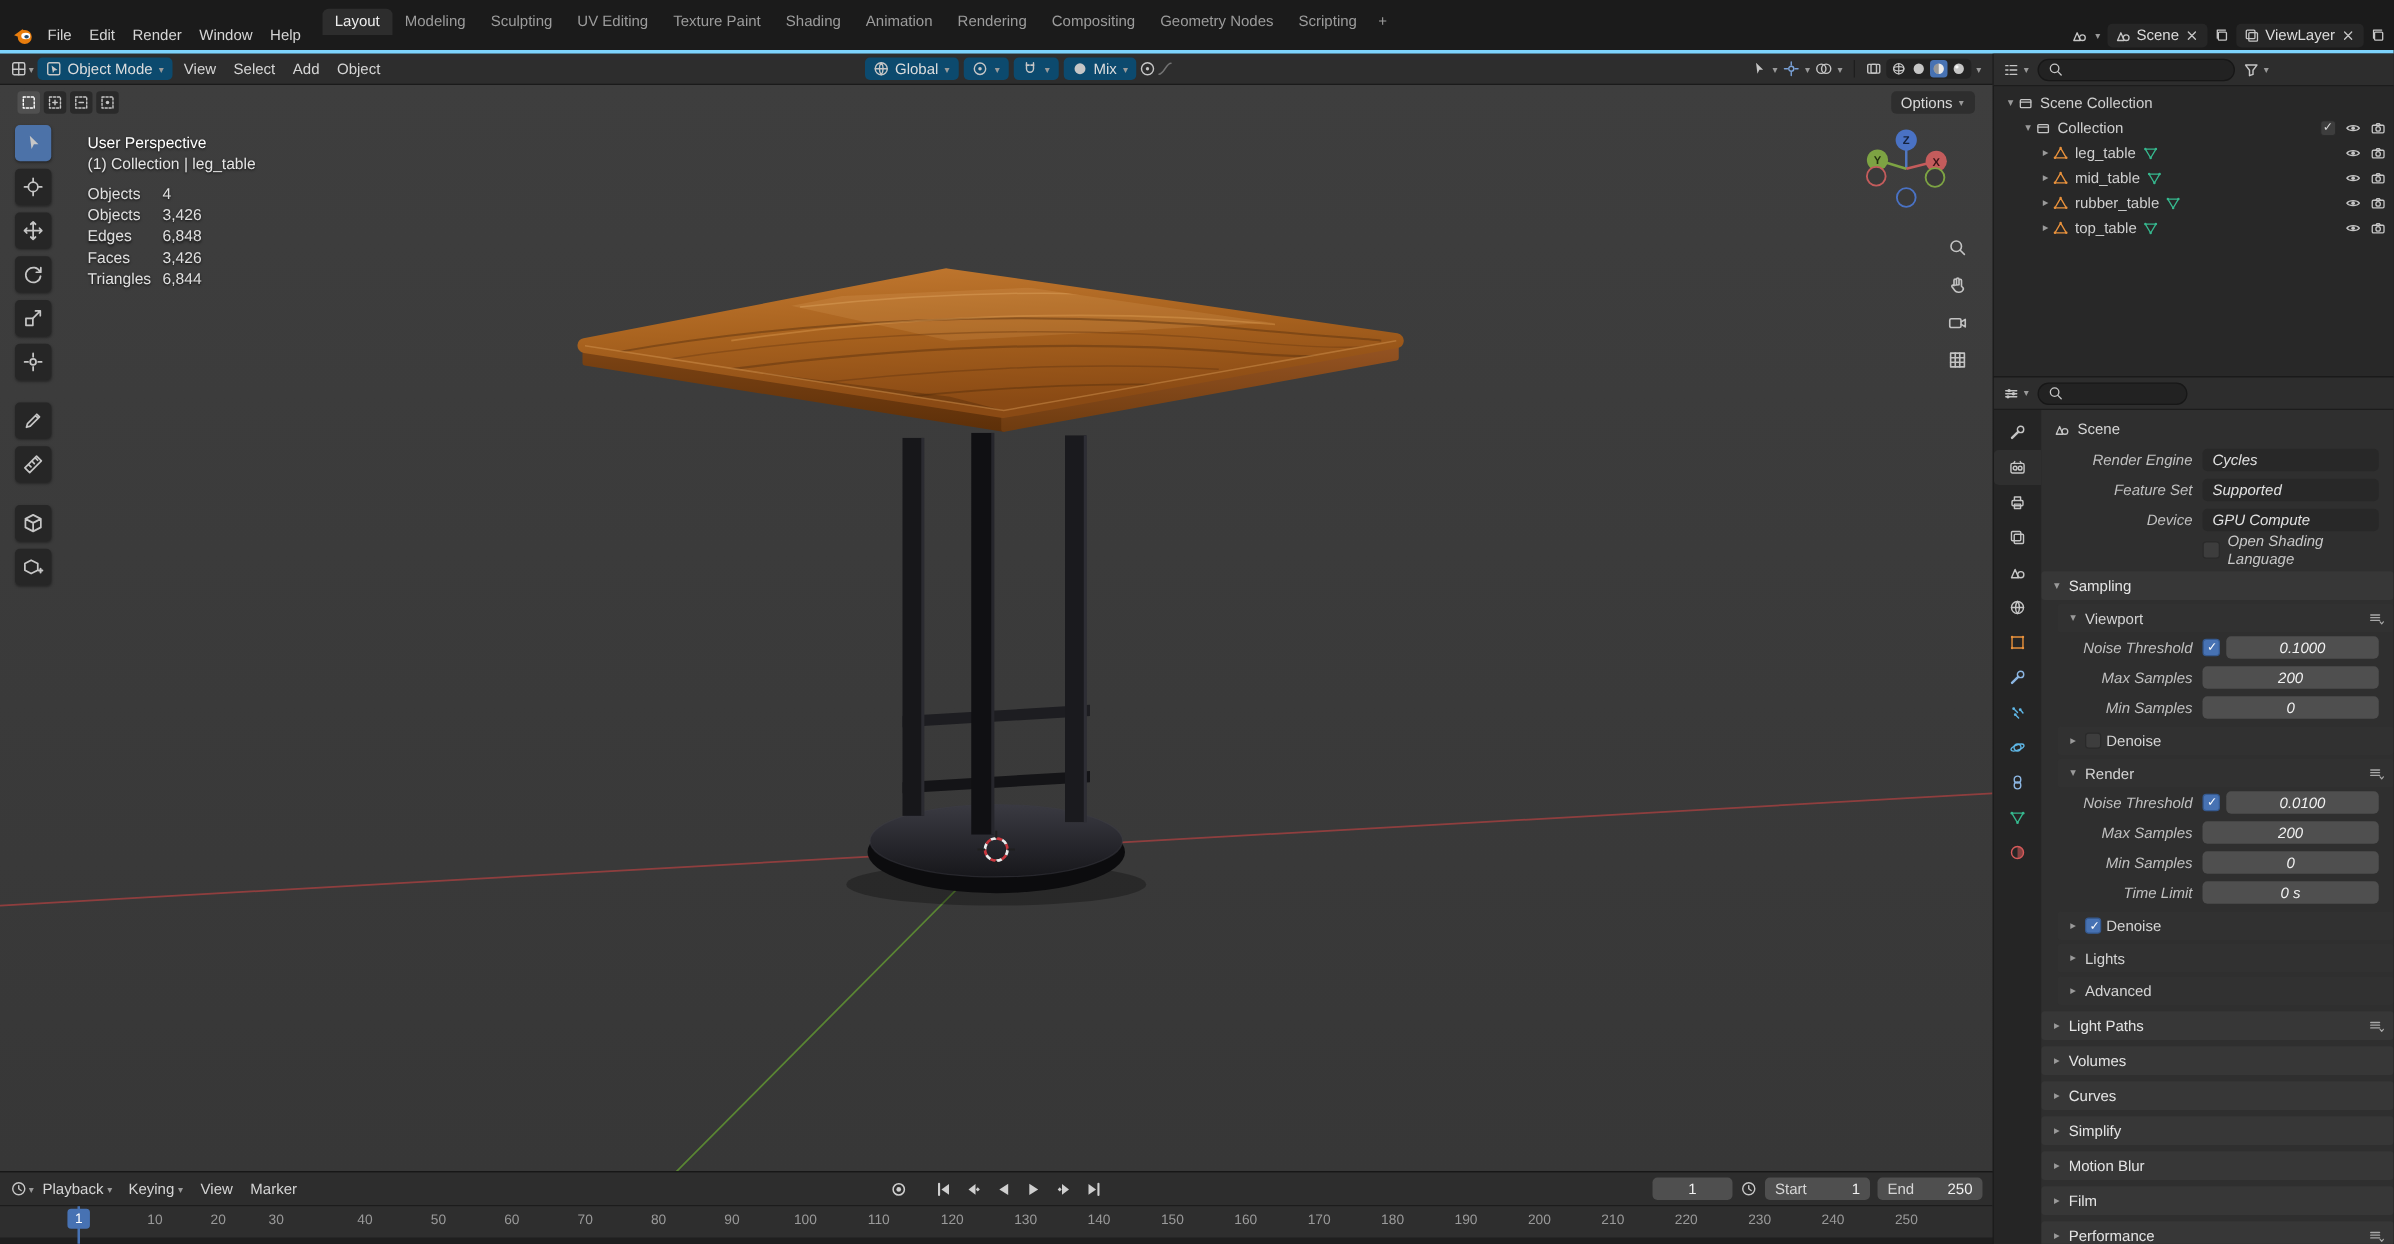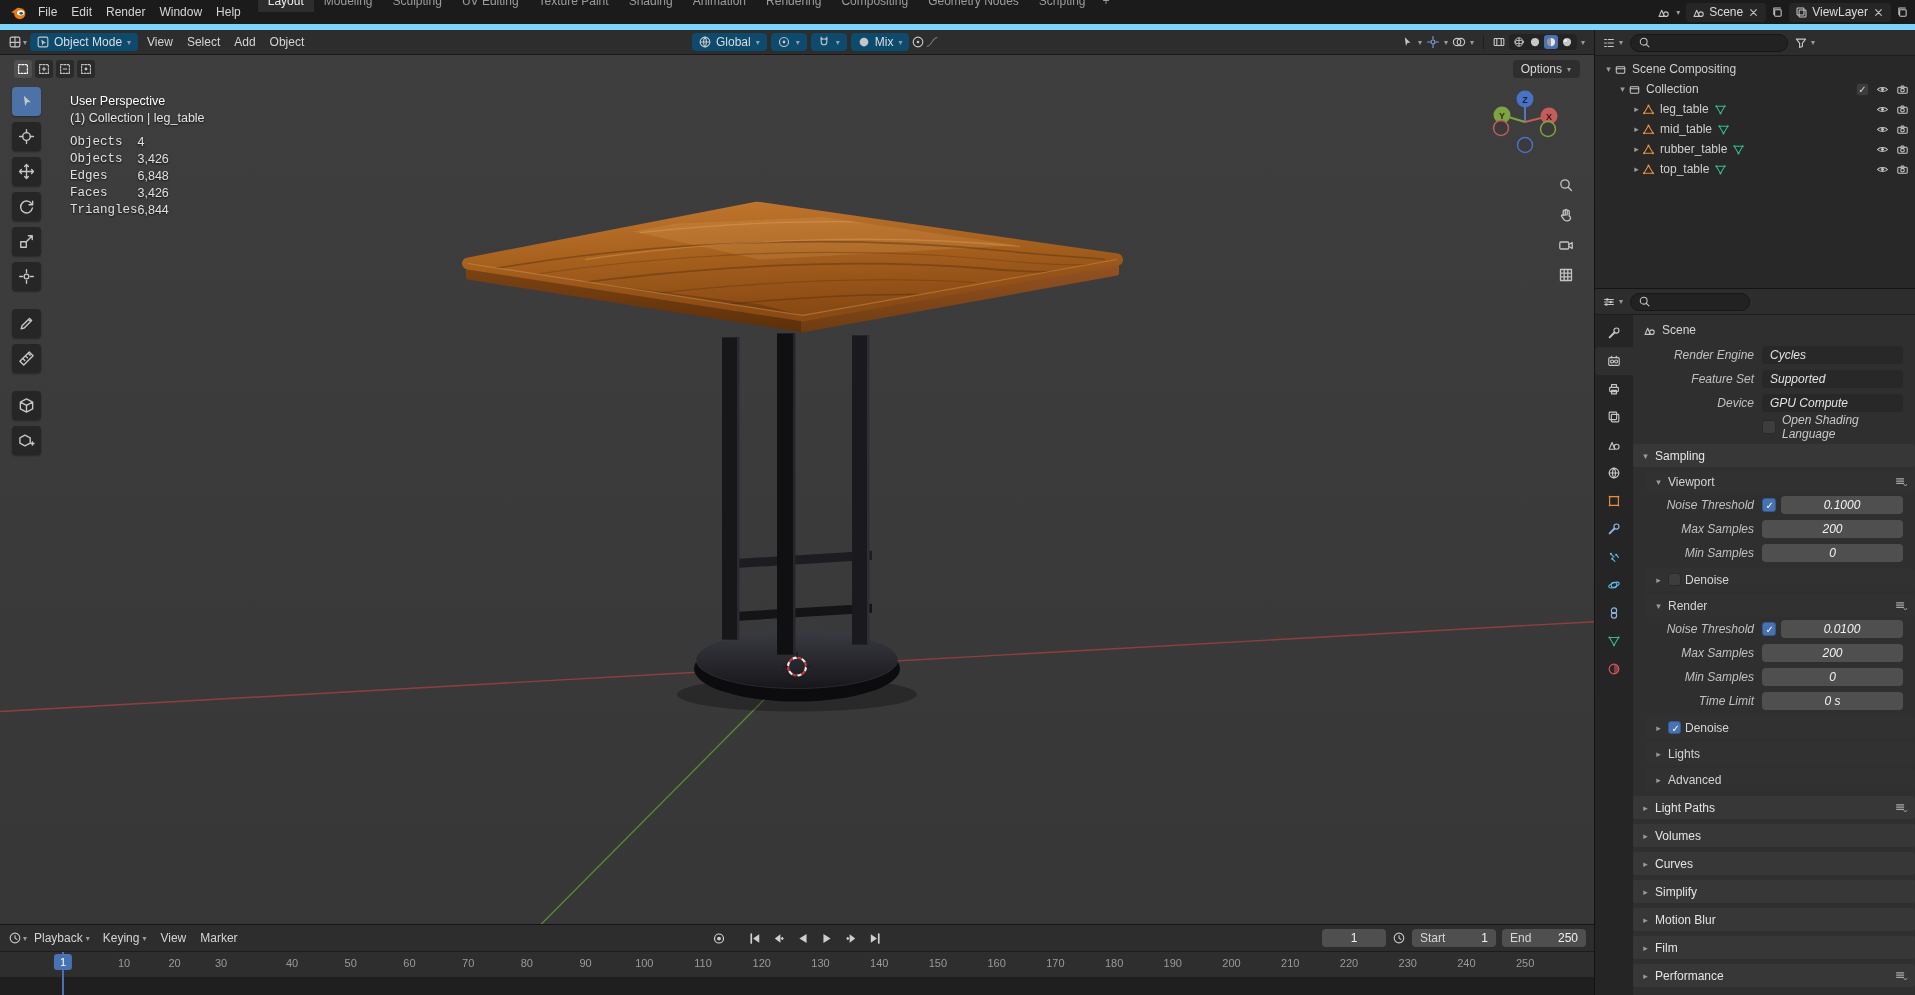--- a/index.html
+++ b/index.html
@@ -6,21 +6,21 @@
   html,body { width:1915px; height:995px; overflow:hidden; }
   body { background:#1b1b1b; font-family:"Liberation Sans","DejaVu Sans",sans-serif; font-size:12px; color:#cccccc; }
   .i { display:inline-flex; width:14px; height:14px; color:#c6c6c6; flex:none; }
   .i svg { width:100%; height:100%; display:block; }
   .i.xs { width:13px; height:13px; }
   .chev { font-size:8px; color:#9a9a9a; margin:0 1px; }
   .arr { color:#9a9a9a; font-size:9px; width:11px; text-align:center; flex:none; }
   .sep { width:1px; height:14px; background:#1e1e1e; margin:0 5px; }
 
   
-  #topbar { height:23px; display:flex; align-items:center; background:#1b1b1b; border-bottom:6px solid #7dd3fc; padding:12px 6px; }
+  #topbar { height:23px; display:flex; align-items:center; background:#1b1b1b; border-bottom:3px solid #7dd3fc; padding:12px 6px;margin-top:16px; }
   #topbar .logo { width:17px; height:17px; margin:0 4px; }
   .menu { padding:0 7px; color:#d5d5d5; height:100%; display:flex; align-items:center; }
   #tabs { display:flex; align-items:flex-end; height:100%; margin-left:10px; }
   .tab { padding:3px 10px 4px; color:#9c9c9c; border-radius:5px 5px 0 0; }
   .tab.active { background:#2d2d2d; color:#ededed; }
   .tab.addtab { color:#9c9c9c; padding:3px 7px 4px; }
   #topbar-right { margin-left:auto; display:flex; align-items:center; gap:5px; }
   .tsel { display:flex; align-items:center; gap:4px; height:19px; background:#262626; border-radius:4px; padding:0 6px; color:#dcdcdc; }
   .tsel .i, #topbar-right > .i { width:13px; height:13px; }
 
@@ -48,21 +48,21 @@
   #options-pill { position:absolute; right:14px; top:5px; display:flex; align-items:center; gap:4px; background:#2b2b2bcc; border-radius:4px; padding:2px 8px; color:#d8d8d8; }
   #toolbar { position:absolute; left:12px; top:32px; display:flex; flex-direction:column; gap:6px; }
   .tool { width:29px; height:29px; background:#262626; border-radius:4px; display:flex; align-items:center; justify-content:center; color:#cfcfcf; box-shadow:0 1px 2px rgba(0,0,0,.35); }
   .tool .i { width:17px; height:17px; }
   .tool.active { background:#4c72a8; color:#ffffff; }
   .tgap { height:6px; }
   #vstats { position:absolute; left:70px; top:38px; color:#e4e4e4; text-shadow:0 1px 2px rgba(0,0,0,.75); line-height:17px; font-size:12.5px; }
   #vstats .vtitle { color:#ffffff; }
   #vstats table { border-collapse:collapse; margin-top:7px; color:#e0e0e0; }
   #vstats td { padding:0; height:17px; }
-  #vstats td:first-child { width:60px;font-family:Liberation Mono, monospace; }
+  #vstats td:first-child { width:60px; }
   .gizmo { position:absolute; right:24px; top:20px; }
   .gizmo text { font-family:"Liberation Sans",sans-serif; font-weight:bold; }
   #navbtns { position:absolute; right:20px; top:122px; display:flex; flex-direction:column; gap:14px; align-items:center; }
   #navbtns .i { width:16px; height:16px; color:#c3c3c3; }
 
   
   #timeline { height:77px; background:#202020; border-top:1px solid #141414; display:flex; flex-direction:column; position:relative; }
   .tl-header { height:27px; background:#2d2d2d; display:flex; align-items:center; padding:0 8px; position:relative; border-bottom:1px solid #1c1c1c; }
   .tl-menu { display:flex; align-items:center; gap:2px; padding:0 6px; color:#d5d5d5; }
   .transport { position:absolute; left:50%; transform:translateX(-50%); display:flex; align-items:center; gap:3px; }
@@ -720,21 +720,21 @@
       </div>
       <div class="tree">
         <div class="trow">
           <span class="arr">▾</span>
           <span class="i xs">
               <svg viewBox="0 0 16 16" fill="none" stroke="currentColor" stroke-width="1.3" stroke-linecap="round" stroke-linejoin="round">
                 <rect x="2.8" y="4.5" width="10.4" height="8" rx="1"></rect>
                 <path d="M2.8 7 H13.2"></path>
               </svg>
             </span>
-          <span class="tlabel">Scene Compositing</span>
+          <span class="tlabel">Scene Collection</span>
         </div>
         <div class="trow indent1">
           <span class="arr">▾</span>
           <span class="i xs">
               <svg viewBox="0 0 16 16" fill="none" stroke="currentColor" stroke-width="1.3" stroke-linecap="round" stroke-linejoin="round">
                 <rect x="2.8" y="4.5" width="10.4" height="8" rx="1"></rect>
                 <path d="M2.8 7 H13.2"></path>
               </svg>
             </span>
           <span class="tlabel">Collection</span>

